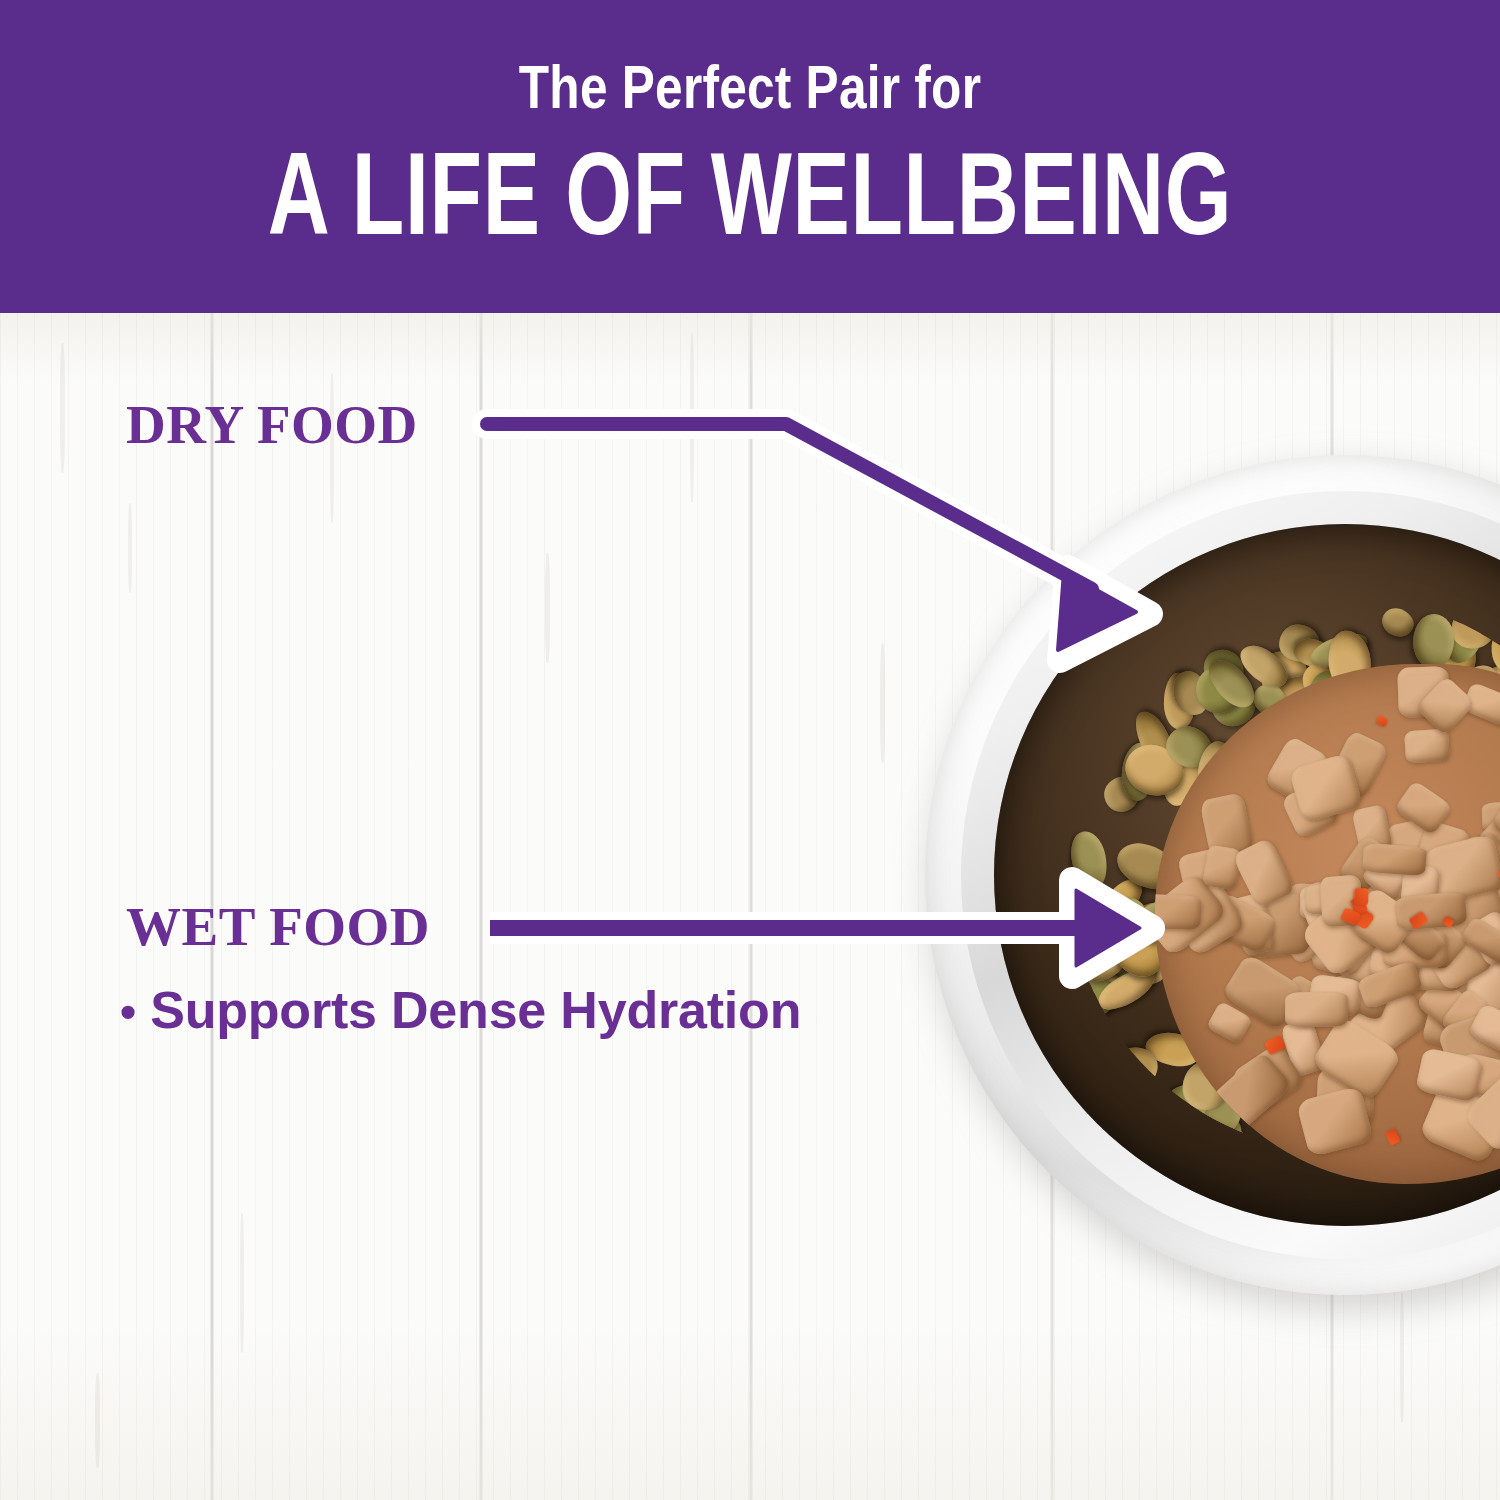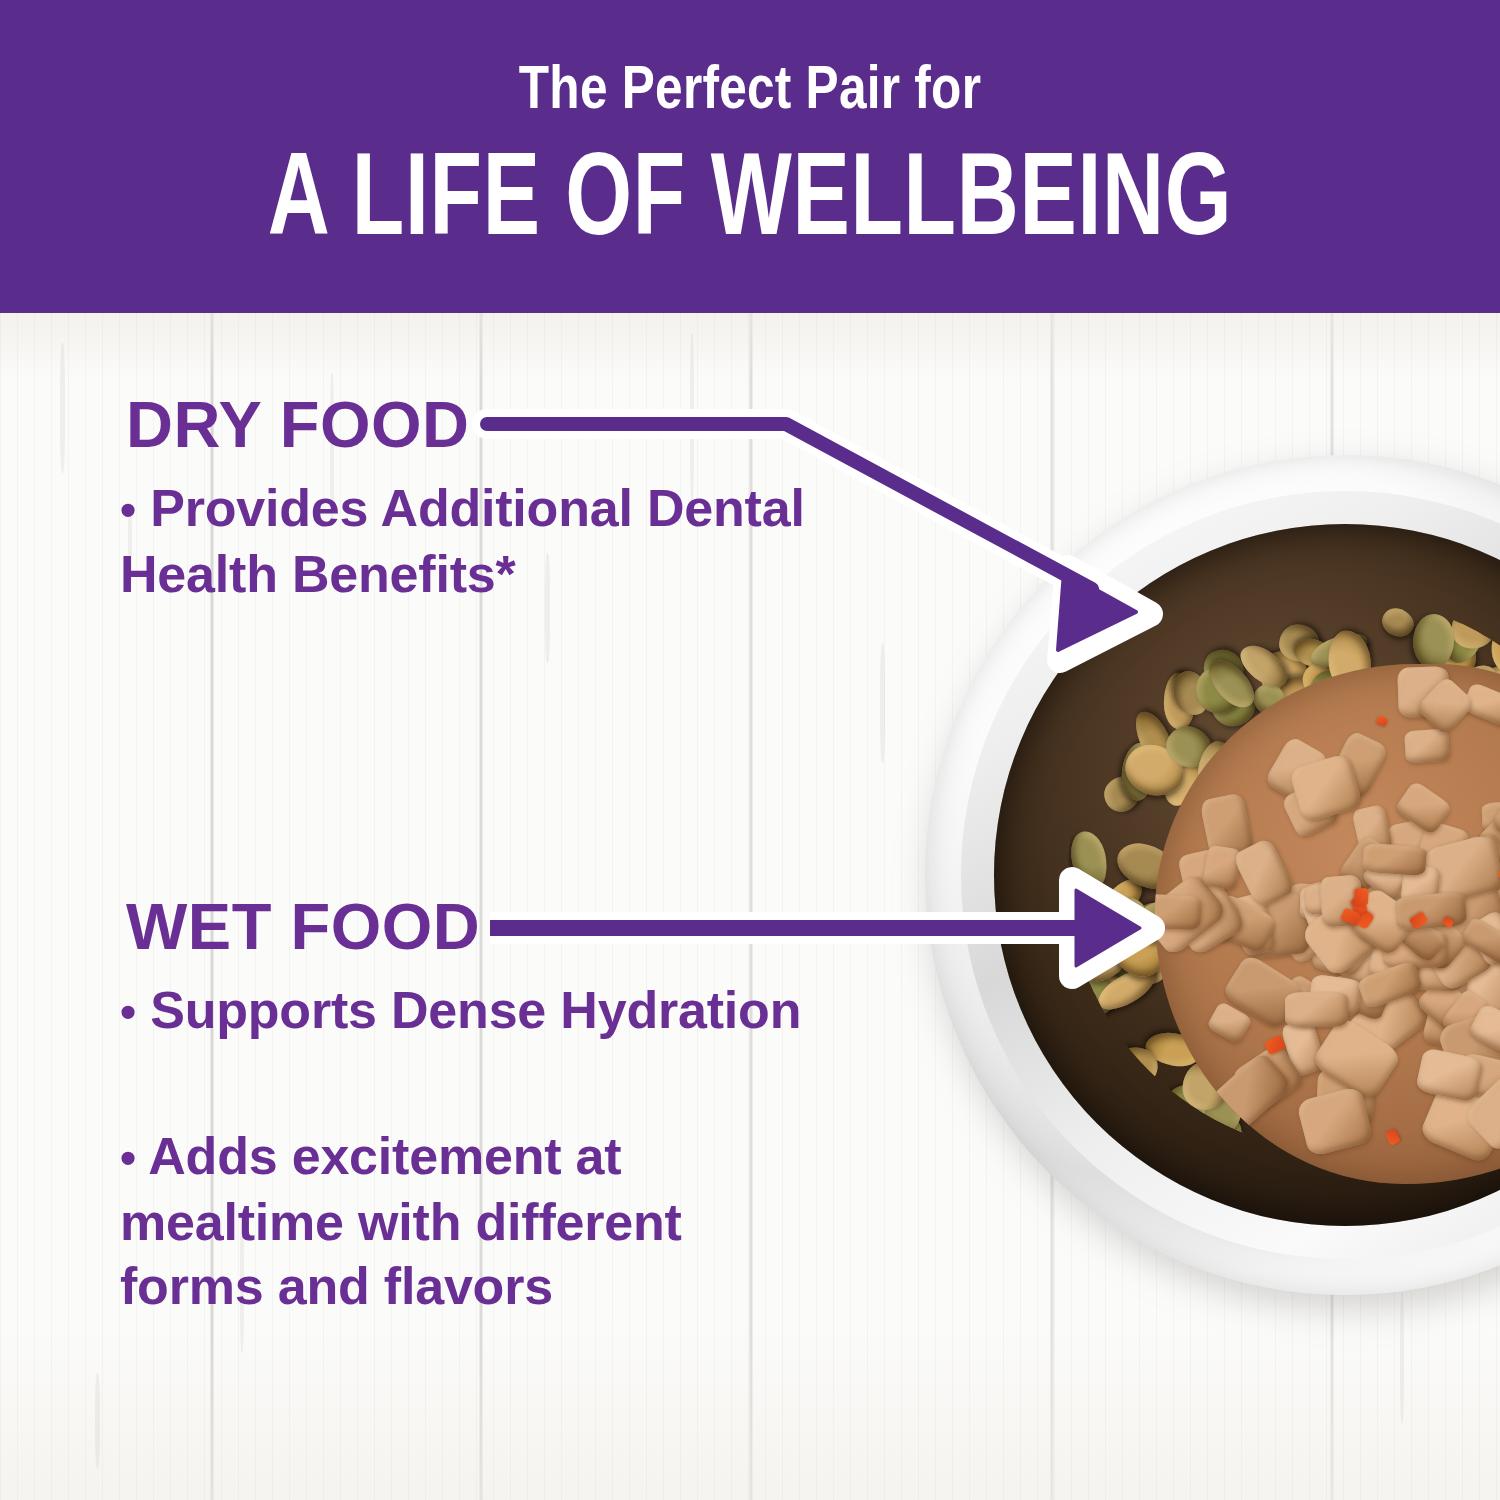--- a/index.html
+++ b/index.html
@@ -230,23 +230,23 @@
     position: absolute;
     left: 0;
     top: 0;
     width: 830px;
     height: 1500px;
     z-index: 32;
   }
   .sec-head {
     position: absolute;
     color: #6a2f95;
-    font-family: Liberation Sans, sans-serif;
+    font-family: Liberation Serif, serif;
     font-weight: bold;
-    font-size: 65px;
+    font-size: 55px;
     line-height: 58px;
     letter-spacing: 0.5px;
     white-space: nowrap;
   }
   .sec-head.dry { left: 126px; top: 396px; }
   .sec-head.wet { left: 126px; top: 898px; }
 
   .bullet {
     position: absolute;
     left: 120px;
@@ -545,37 +545,29 @@
       <path d="M 1152 928 L 1072 880 L 1072 976 Z" fill="#ffffff" stroke="#ffffff" stroke-width="26" stroke-linejoin="round"></path>
       <path d="M 490 928 L 1082 928" fill="none" stroke="#5a2d8c" stroke-width="16" stroke-linecap="butt"></path>
       <path d="M 1140 928 L 1076 890 L 1076 966 Z" fill="#5a2d8c" stroke="#5a2d8c" stroke-width="3" stroke-linejoin="round"></path>
     </g>
   </svg>
 
   <div class="col">
 
     <div class="sec-head dry">DRY FOOD</div>
 
-    <div class="bullet b-dry-1">
-      <span class="dot">•</span>
-      <span>Provides Additional Dental Health Benefits*</span>
-    </div>
 
 
     <div class="sec-head wet">WET FOOD</div>
 
     <div class="bullet b-wet-1">
       <span class="dot">•</span>
       <span>Supports Dense Hydration</span>
     </div>
 
-    <div class="bullet b-wet-2">
-      <span class="dot">•</span>
-      <span>Adds excitement at mealtime with different forms and flavors</span>
-    </div>
   </div>
 
 
   <div class="header-band">
     <div class="header-eyebrow">The Perfect Pair for</div>
     <div class="header-title">A LIFE OF WELLBEING</div>
   </div>
 
 </div>
 

